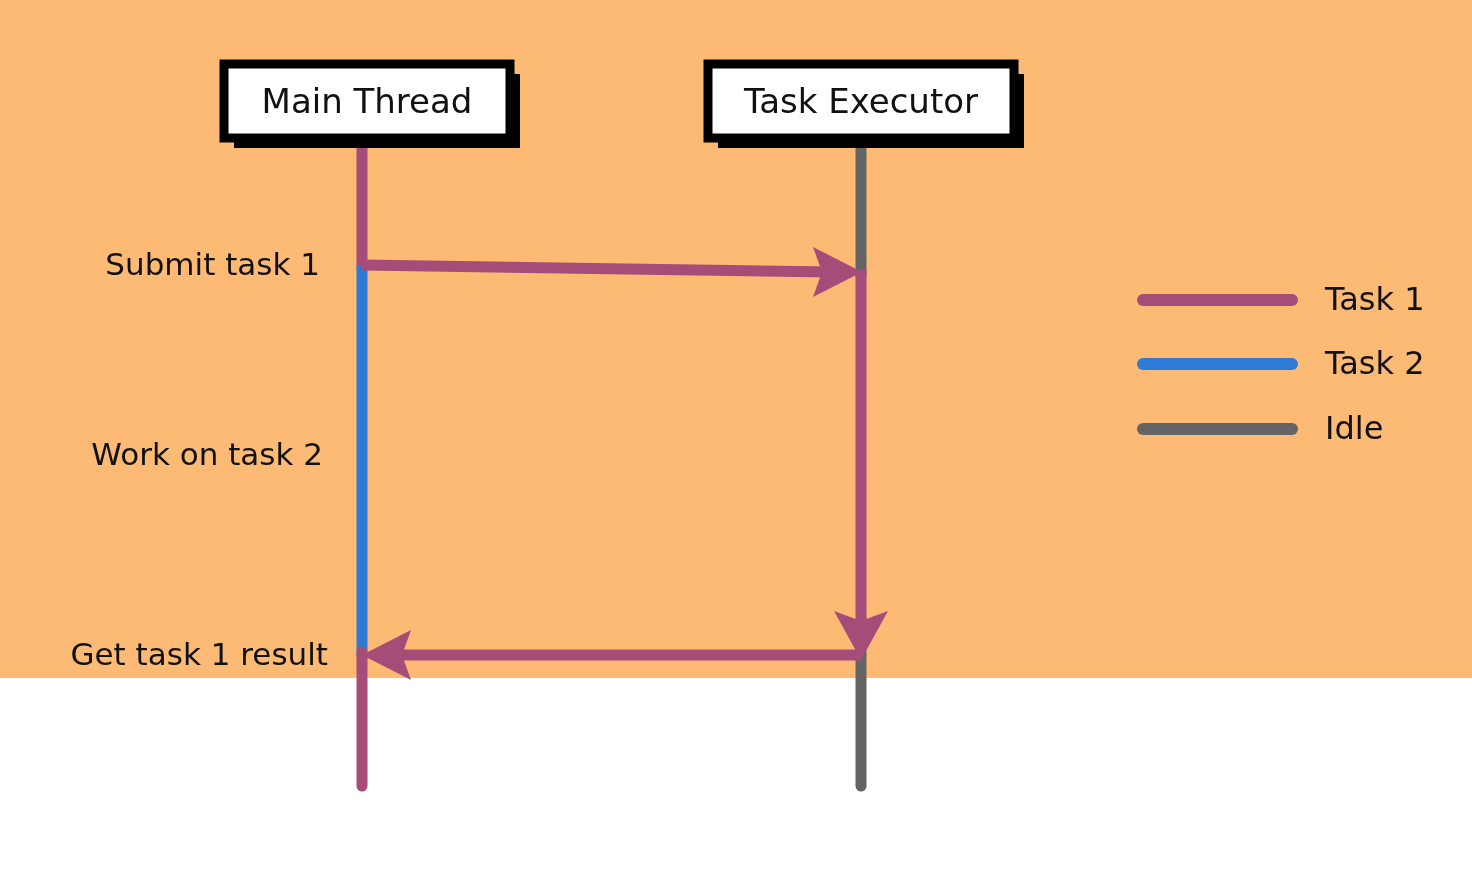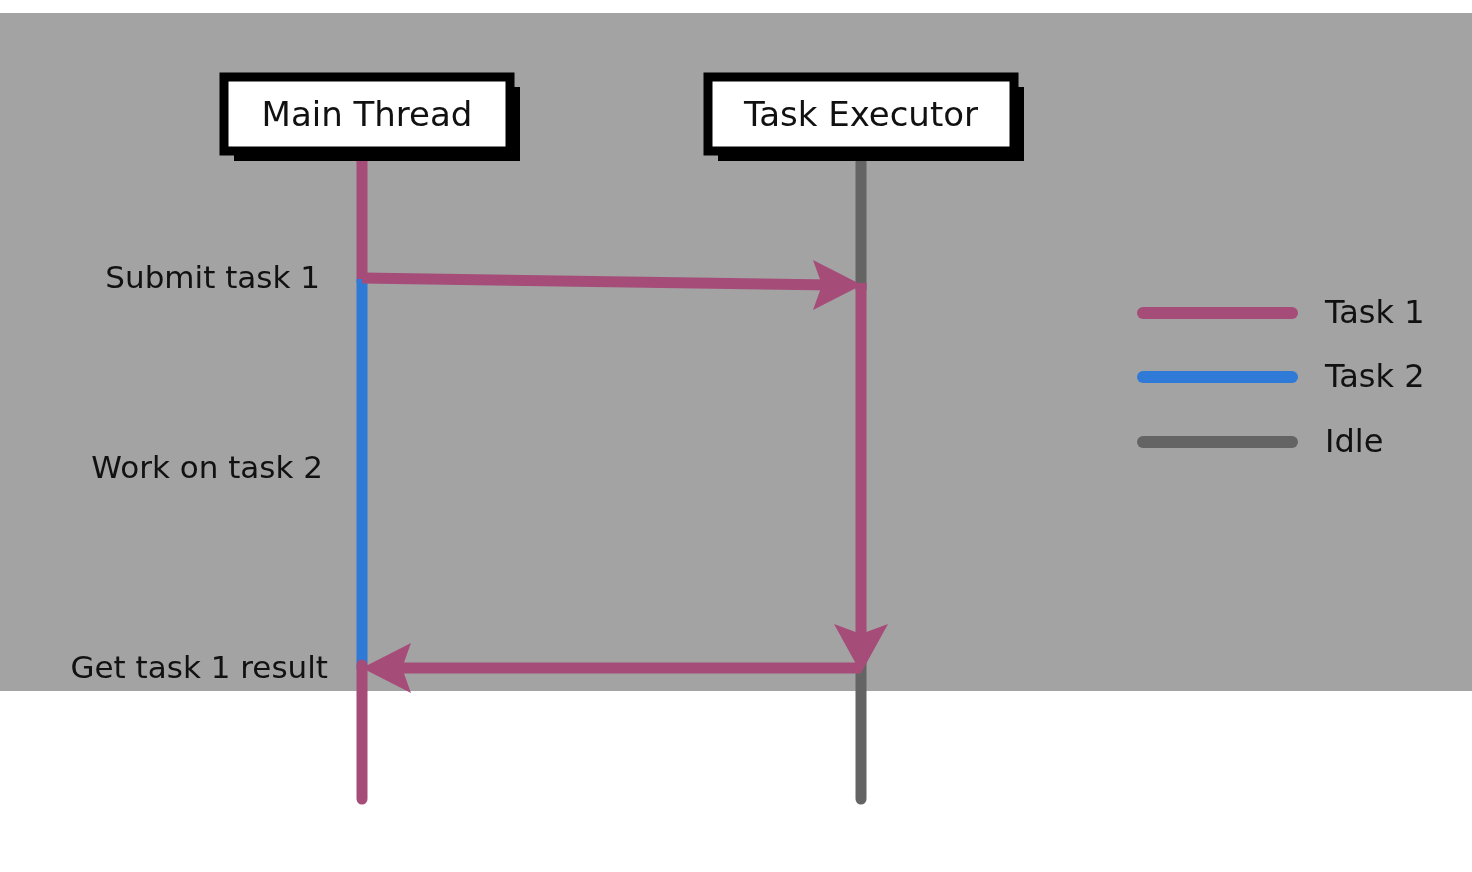--- a/index.html
+++ b/index.html
@@ -10,22 +10,21 @@
   body {
     width: 1472px;
     height: 872px;
     font-family: "DejaVu Sans", sans-serif;
     overflow: hidden;
   }
   #diagram-root {
     position: relative;
     width: 1472px;
     height: 678px;
-    background: #a3a3a3;
-    margin-top: 13px;
+    background: #fdba74;
   }
   svg.canvas {
     position: absolute;
     left: 0;
     top: 0;
     width: 1472px;
     height: 872px;
   }
   .part-box-label {
     font-family: "DejaVu Sans", sans-serif;

